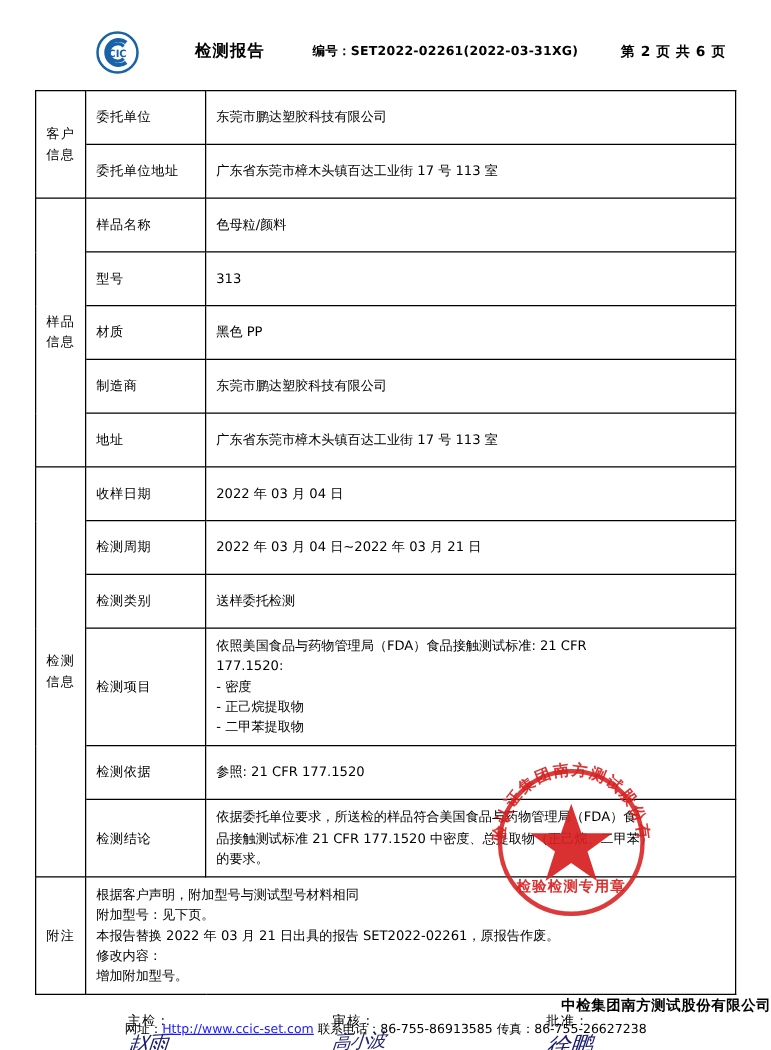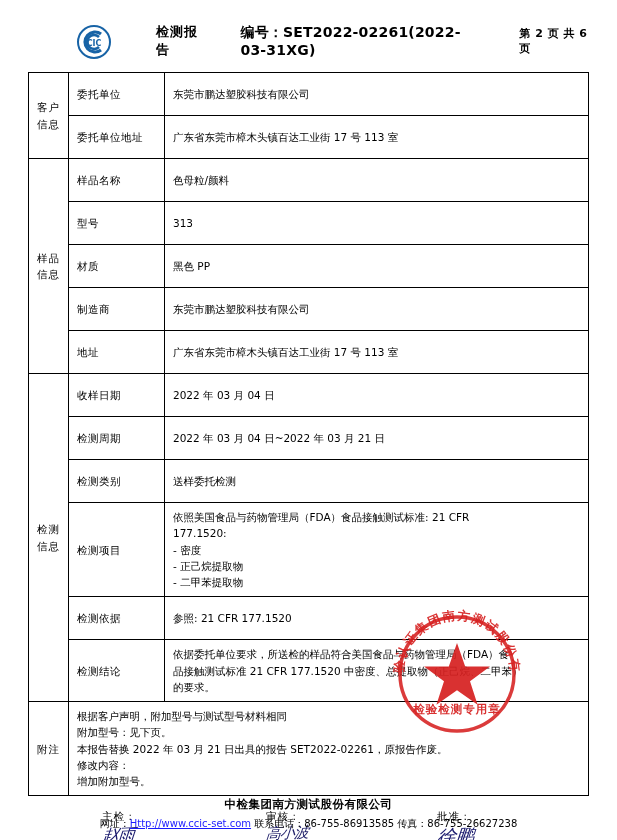--- a/index.html
+++ b/index.html
@@ -41,21 +41,21 @@
   }
   .logo svg { display: block; }
   .hdr-title {
     font-family: "DejaVu Sans", sans-serif;
     font-weight: bold;
     font-size: 13px;
     letter-spacing: 1px;
     margin-left: 78px;
   }
   .hdr-no {
-    font-size: 14px;
+    font-size: 10px;
     font-weight: bold;
     margin-left: 38px;
     letter-spacing: 0.2px;
   }
   .hdr-no .lbl { font-weight: bold; }
   .hdr-page {
     font-size: 11px;
     font-weight: bold;
     margin-left: 34px;
     letter-spacing: 0.5px;
@@ -156,20 +156,21 @@
     right: 0;
     bottom: 8px;
     text-align: center;
     font-size: 10px;
     line-height: 1.7;
   }
   .footer .f-title {
     font-weight: bold;
     font-size: 11.5px;
     letter-spacing: 0.5px;
+    text-align: right;
   }
   .footer a, .footer .link {
     color: #1a1aff;
     text-decoration: underline;
     margin-top: 16px;
   }
 </style>
 </head>
 <body>
 

